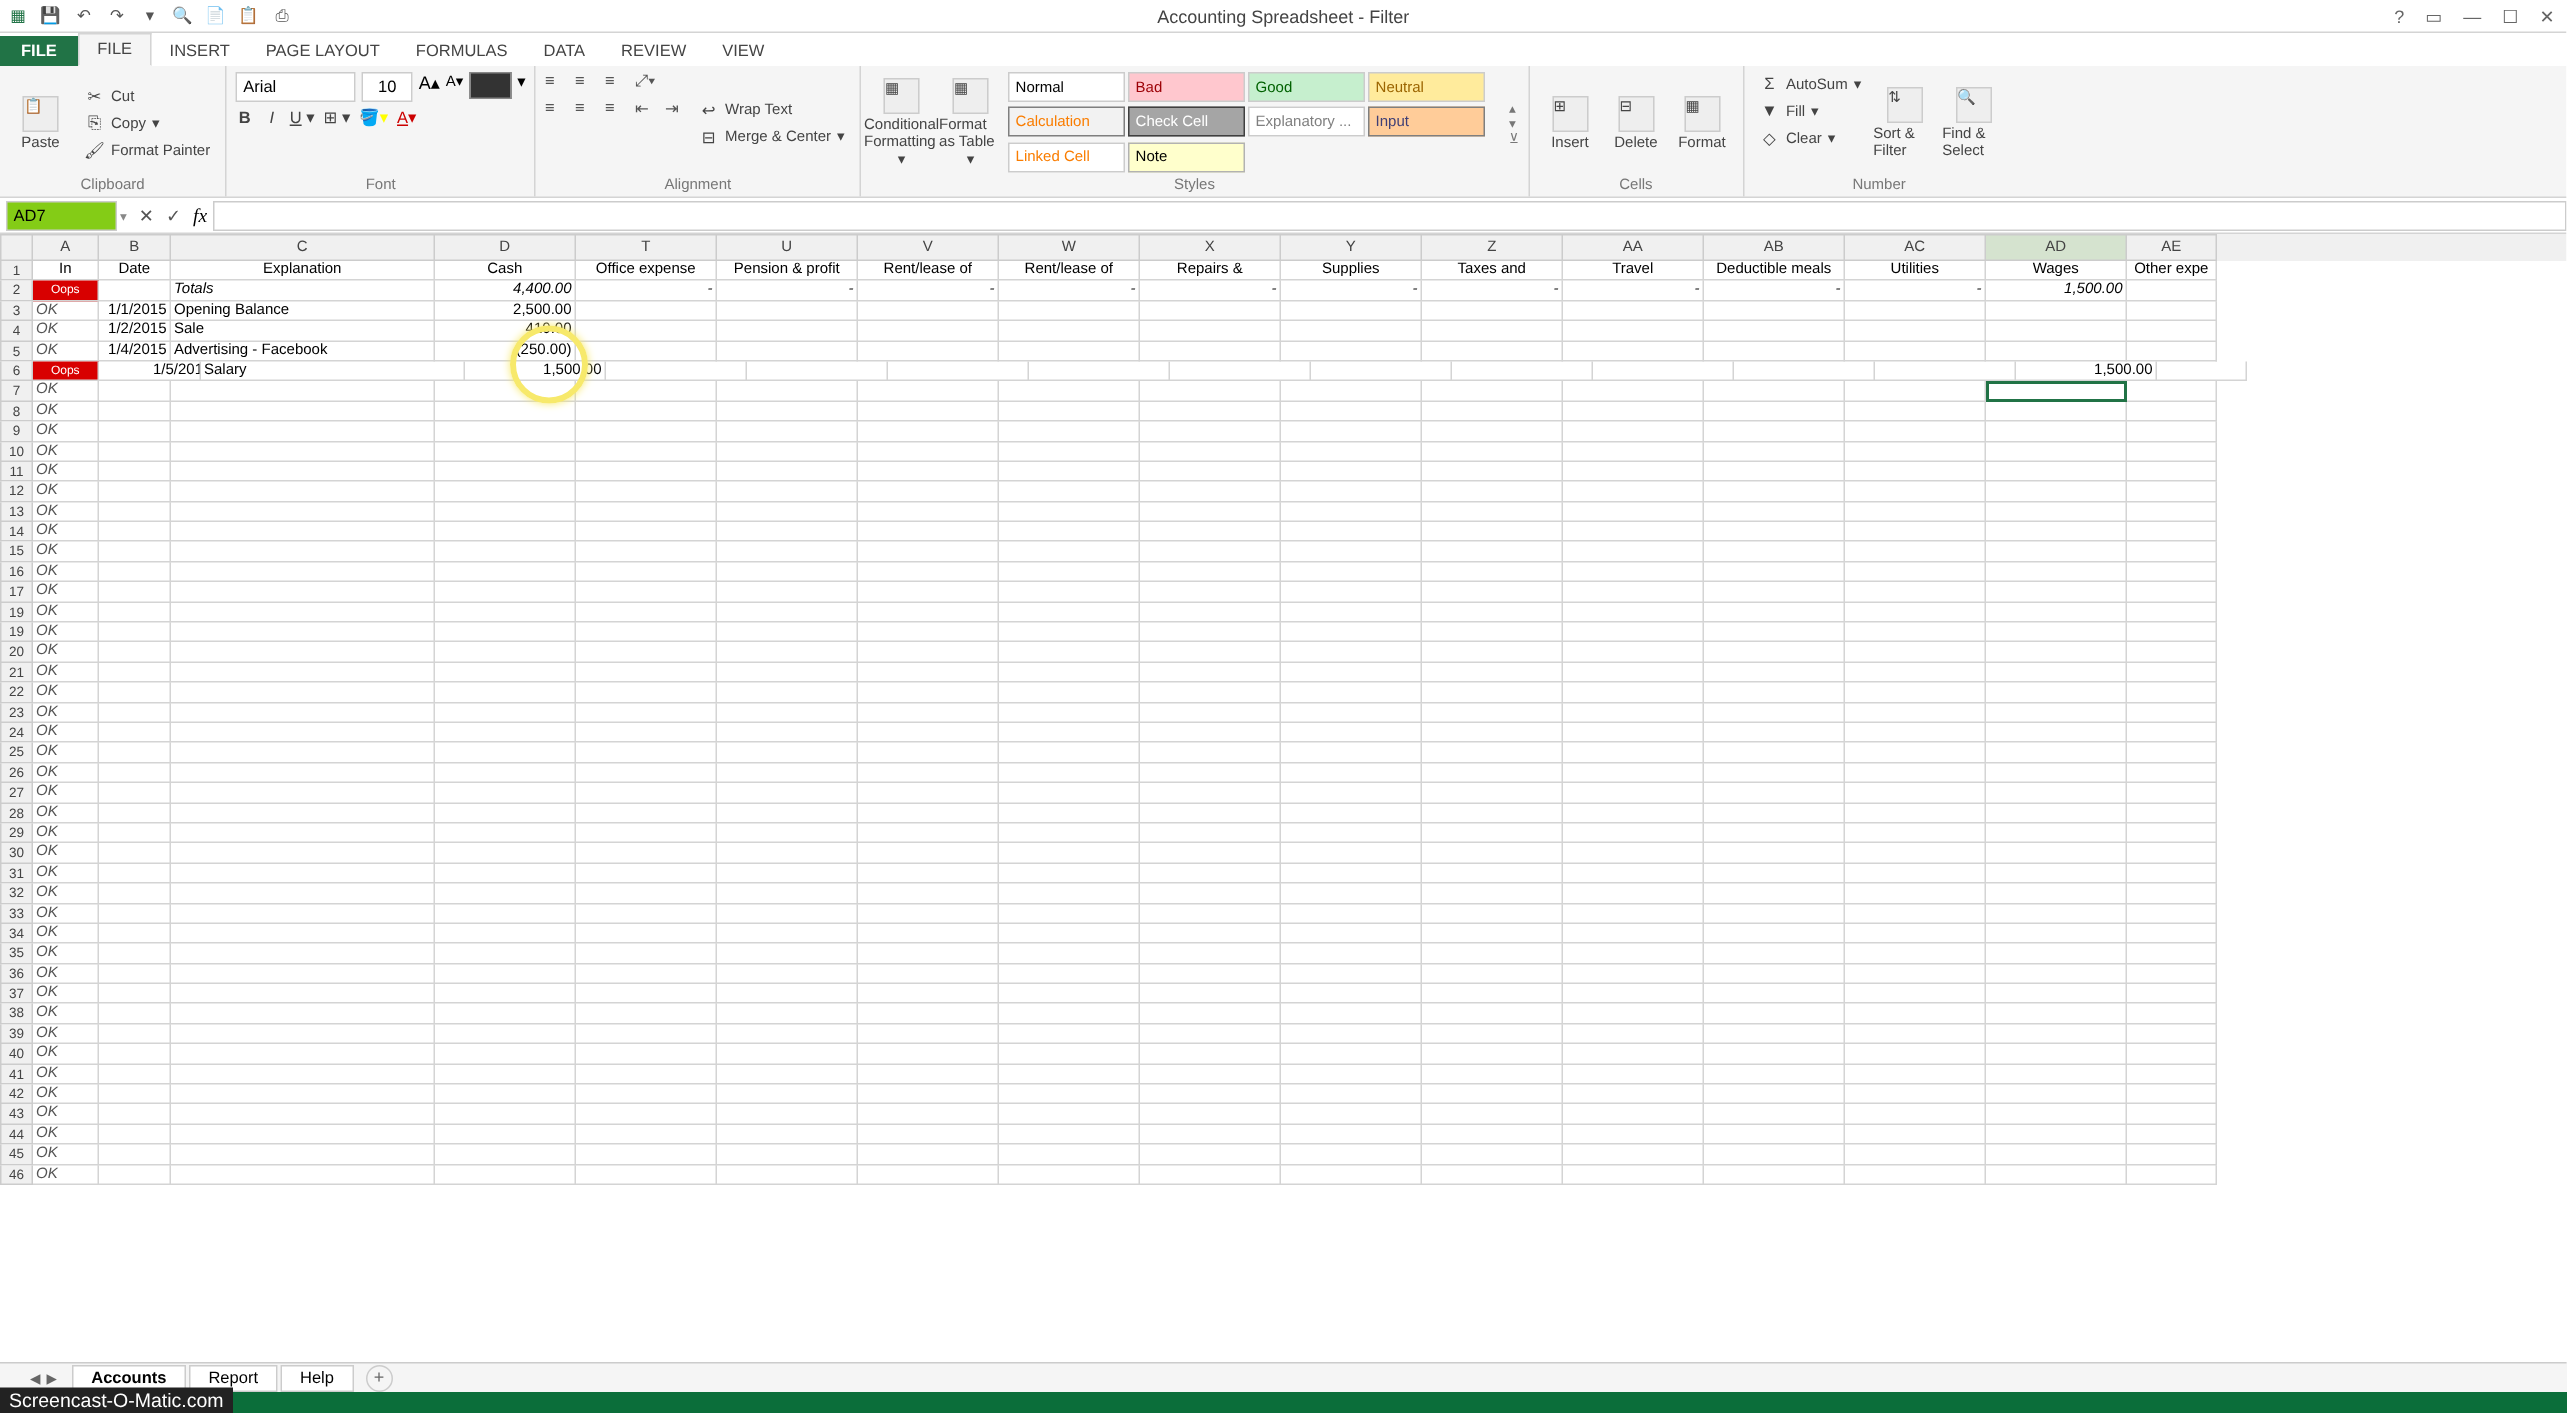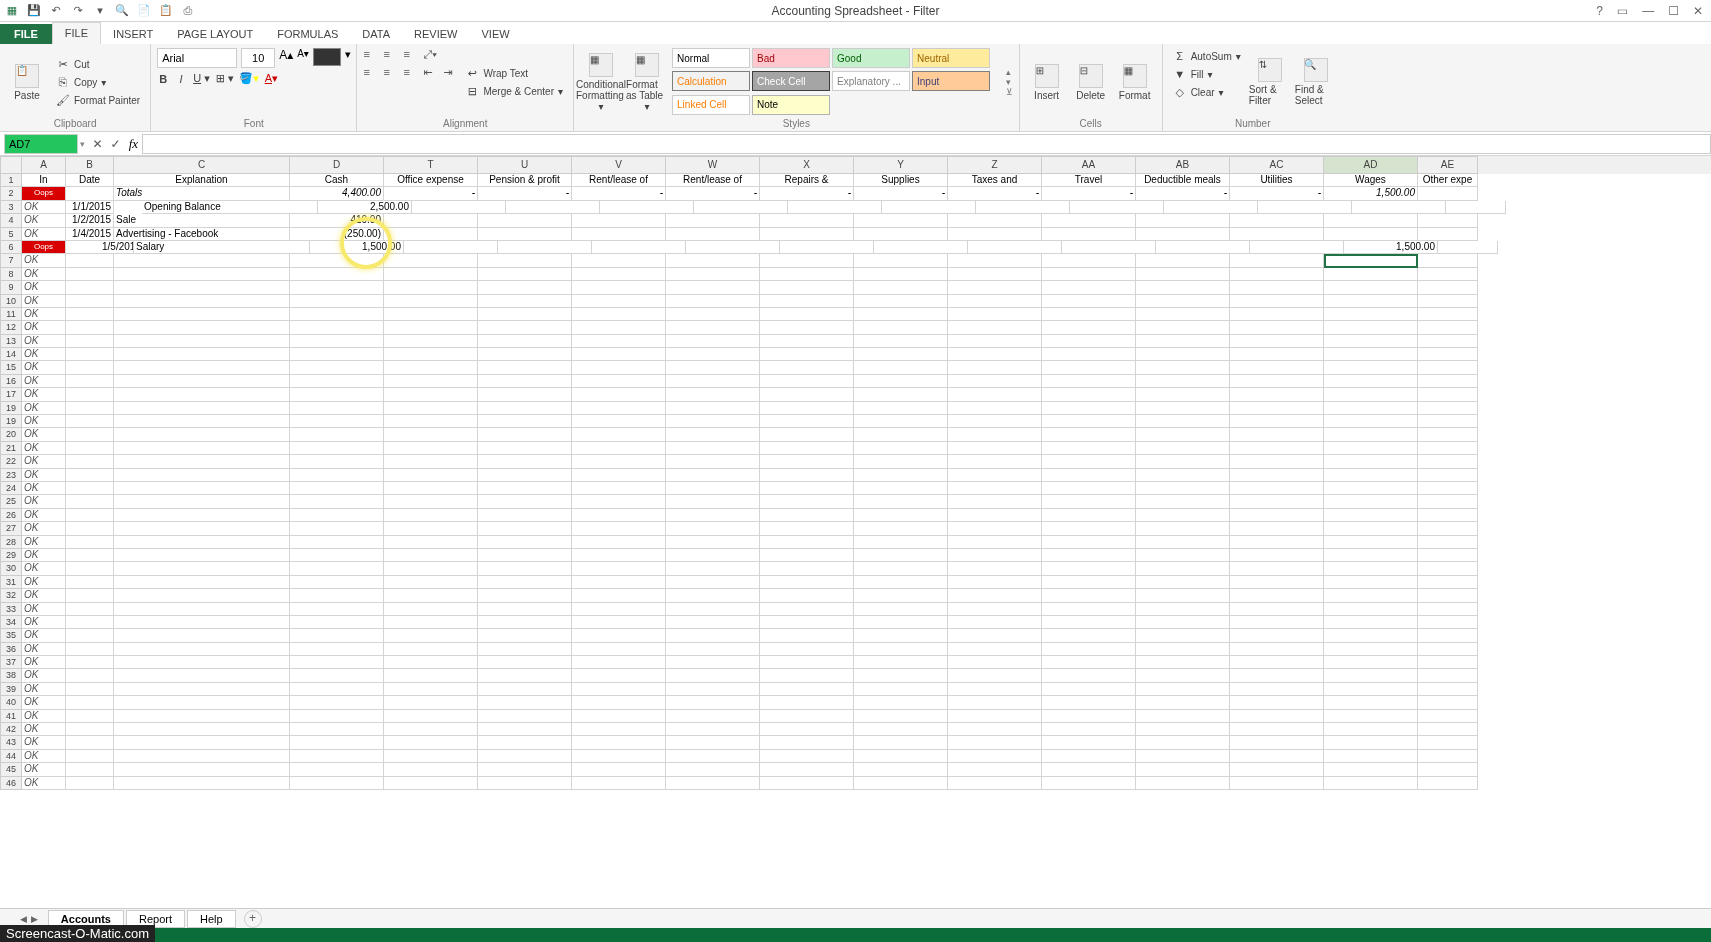--- a/index.html
+++ b/index.html
@@ -54,21 +54,21 @@
 .stylecell { width:78px; height:20px; border:1px solid #ccc; font-size:10px; display:flex; align-items:center; padding-left:4px; }
 
 
 .cellsbtns { display:flex; gap:2px; }
 
 
 .editcol { display:flex; flex-direction:column; gap:2px; }
 
 
 .fbar { height:24px; display:flex; align-items:center; border-bottom:1px solid #d4d4d4; background:#fff; }
-.namebox { width:74px; height:20px; border:1px solid #ccc; margin-left:4px; font-size:11px; padding:2px 4px; background:#22c55e; }
+.namebox { width:74px; height:20px; border:1px solid #ccc; margin-left:4px; font-size:11px; padding:2px 4px; background:#84cc16; }
 .fbtns { display:flex; gap:8px; margin:0 8px; font-size:12px; color:#555; }
 .fbtns span { cursor:pointer; }
 .fx { font-style:italic; font-family:serif; font-size:13px; margin-right:4px; }
 .finput { flex:1; height:20px; border:1px solid #ccc; background:#fff; padding:2px 4px; font-size:11px; }
 
 
 .sheet { position:relative; }
 .colhdr { display:flex; height:18px; background:#f0f0f0; }
 .corner { width:22px; border:1px solid #ccc; background:#f0f0f0; }
 .ch { border:1px solid #ccc; border-left:none; text-align:center; font-size:10px; color:#444; line-height:16px; background:#f0f0f0; cursor:pointer; }
@@ -343,21 +343,21 @@
         <div class="cell rnum italic bold" style="width: 94px;">-</div>
         <div class="cell rnum italic bold" style="width: 94px;">-</div>
         <div class="cell rnum italic bold" style="width: 94px;">-</div>
         <div class="cell rnum italic bold" style="width: 94px;">1,500.00</div>
         <div class="cell rnum italic bold" style="width: 60px;"></div>
       </div>
       <div class="row">
         <div class="rh">3</div>
         <div class="cell" style="width: 44px; font-style: italic; color: rgb(85, 85, 85);">OK</div>
         <div class="cell rnum" style="width: 48px;">1/1/2015</div>
-        <div class="cell" style="width: 176px; margin-left: 28px;">Opening Balance</div>
+        <div class="cell" style="width: 176px;">Opening Balance</div>
         <div class="cell rnum" style="width: 94px;">2,500.00</div>
         <div class="cell" style="width: 94px;"></div>
         <div class="cell" style="width: 94px;"></div>
         <div class="cell" style="width: 94px;"></div>
         <div class="cell" style="width: 94px;"></div>
         <div class="cell" style="width: 94px;"></div>
         <div class="cell" style="width: 94px;"></div>
         <div class="cell" style="width: 94px;"></div>
         <div class="cell" style="width: 94px;"></div>
         <div class="cell" style="width: 94px;"></div>

